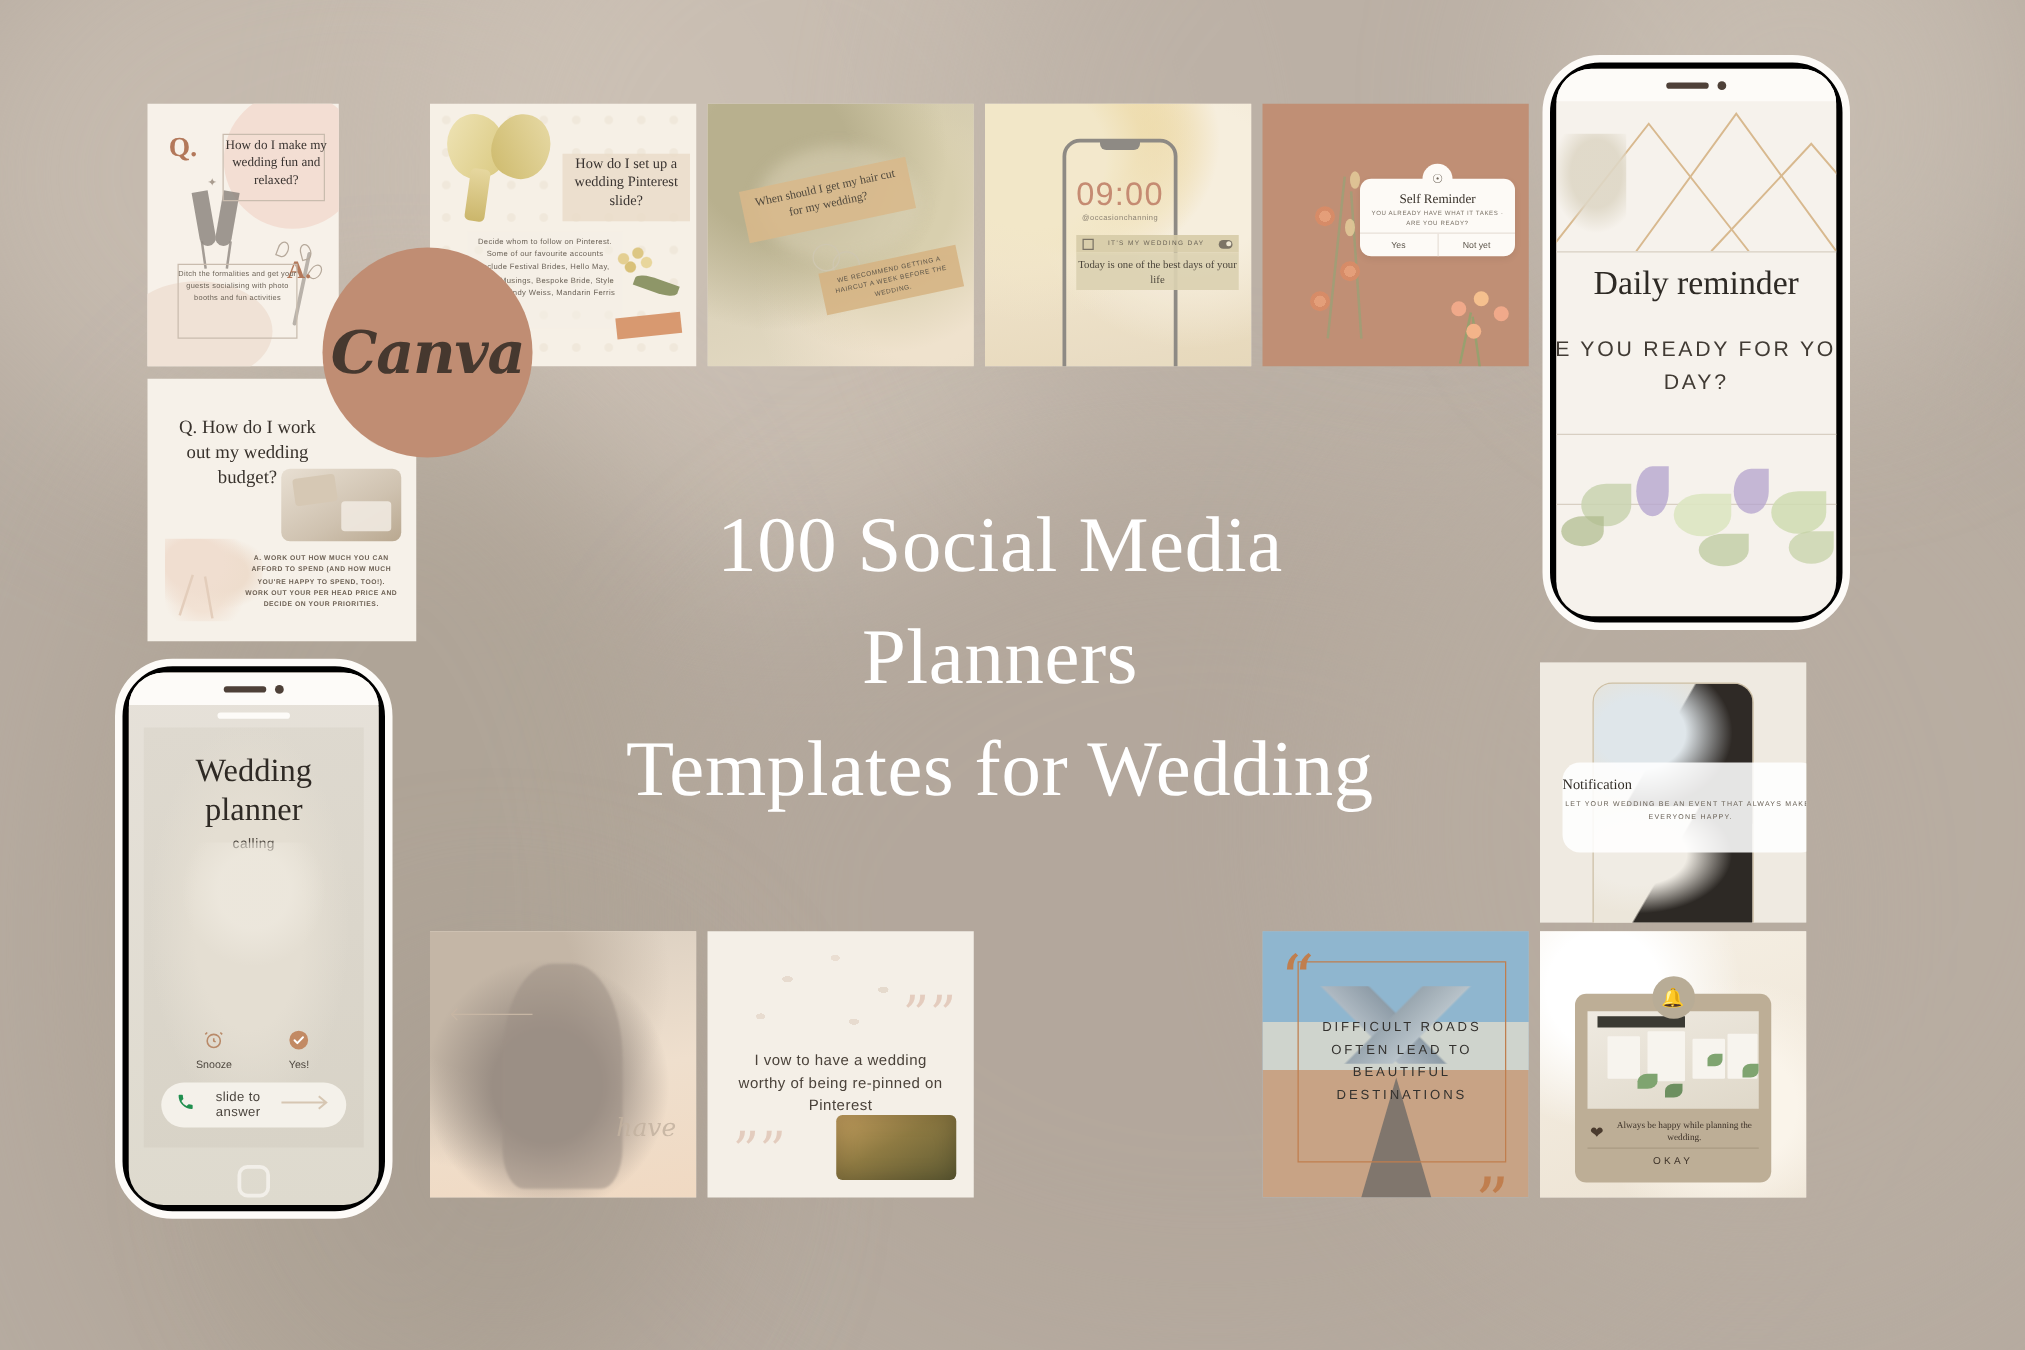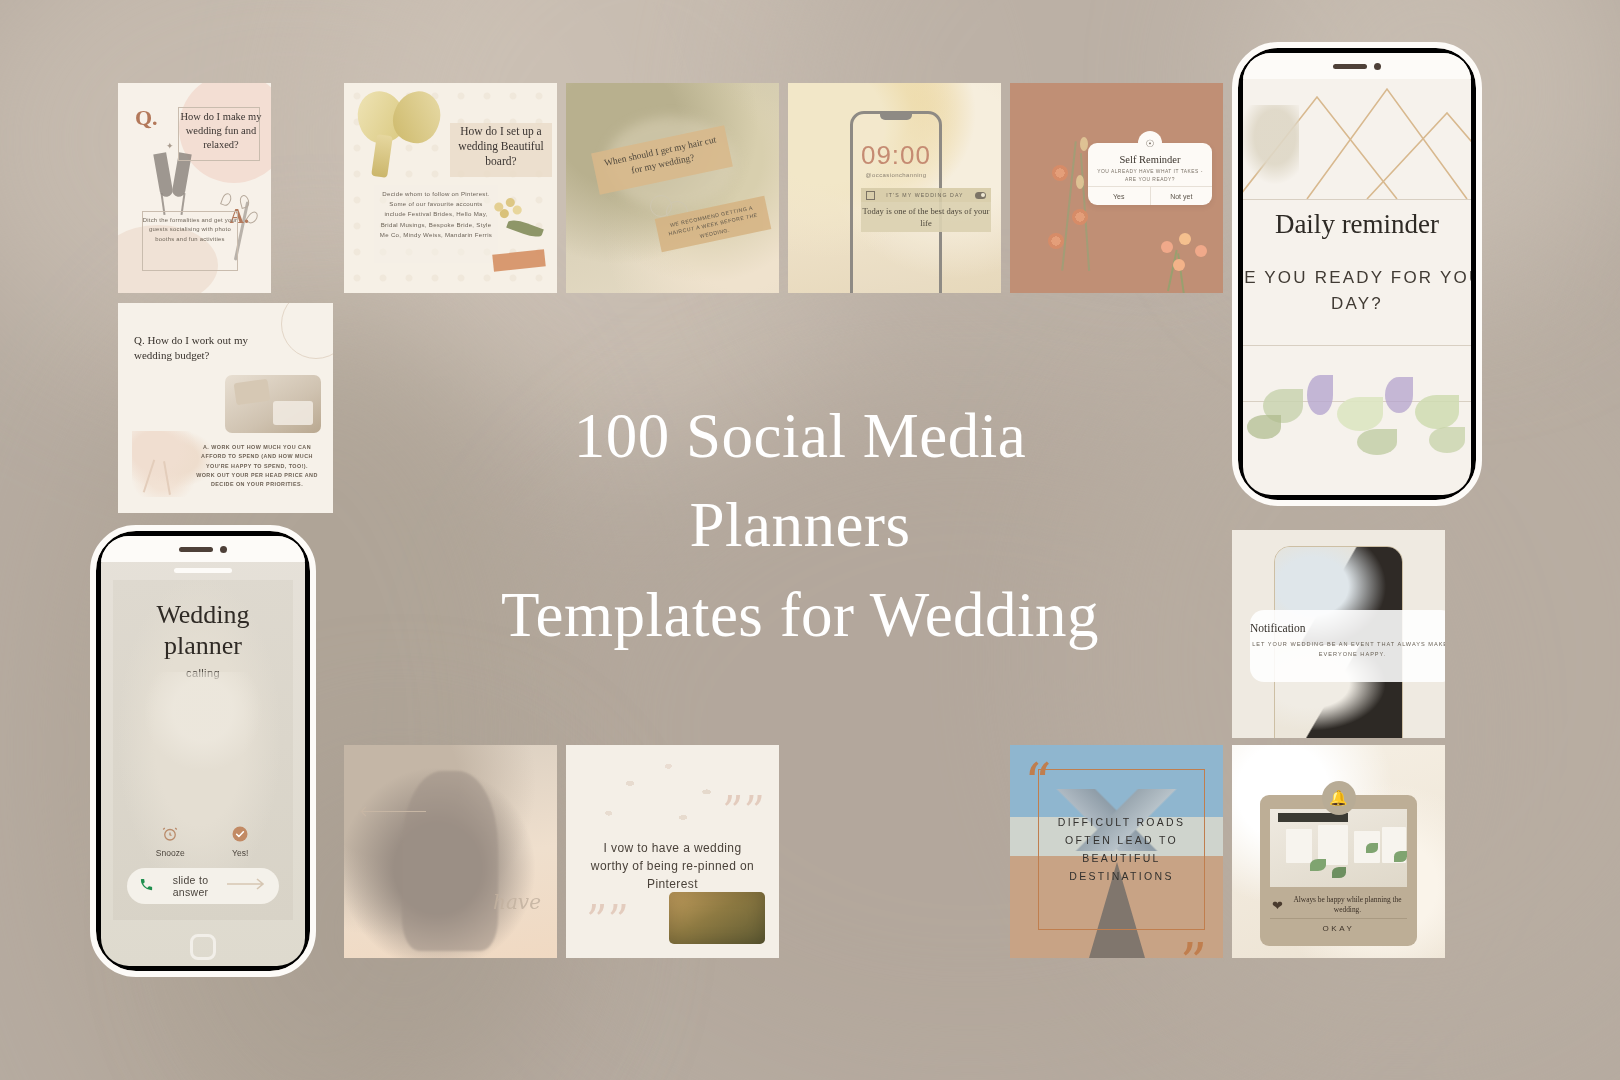--- a/index.html
+++ b/index.html
@@ -185,22 +185,22 @@
   .c5 .drow div { flex:1; text-align:center; font-size:7px; color:#5d554b;
                   line-height:19px; }
   .c5 .drow div:first-child { border-right:1px solid #e7e0d7; }
   .c5 .flowers { position:absolute; right:-6px; bottom:-12px; width:86px; height:86px; }
   .c5 .flowers .p { position:absolute; width:12px;height:12px;border-radius:50%;
                     background:#f0a98a; }
   .c5 .flowers .g { position:absolute; width:2px;height:42px;background:#98a06f;
                     transform-origin:bottom; }
 
   
-  .c6 .qtext { position:absolute; left:16px; top:30px; width:128px; 
-               font-family:"Liberation Serif",serif; font-size:11px; color:#38322c;
+  .c6 .qtext { position:absolute; left:16px; top:30px; width:128px; text-align:center;
+               font-family:"Liberation Serif",serif; font-size:15px; color:#38322c;
                line-height:1.32; }
   .c6 .photo { position:absolute; right:12px; top:72px; width:96px; height:58px;
                border-radius:7px;
                background:linear-gradient(150deg,#e8dfd2,#cfc2b0 60%,#b9a890); }
   .c6 .photo::after{content:"";position:absolute;left:48px;top:26px;width:40px;height:24px;
                background:#efe9e0;border-radius:3px;opacity:.9;}
   .c6 .photo::before{content:"";position:absolute;left:10px;top:6px;width:34px;height:22px;
                background:#d6c8b4;border-radius:3px;transform:rotate(-8deg);}
   .c6 .atext { position:absolute; left:78px; top:140px; width:122px; text-align:center;
                font-size:5.4px; color:#6d6154; line-height:1.72; letter-spacing:.45px;
@@ -221,21 +221,21 @@
   #canva .word { font-family:"DejaVu Serif", serif; font-style:italic; font-weight:bold;
                  font-size:47px; color:#46382f; letter-spacing:-1px; }
 
   
   #title { position:absolute; left:420px; top:392px; width:760px; text-align:center;
            font-family:"Liberation Serif", serif; color:#ffffff; font-size:63px;
            line-height:1.42; letter-spacing:.5px; }
   #title div { white-space:nowrap; }
 
   
-  .phone { position:absolute; border:5px solid #000000; border-radius:40px;
+  .phone { position:absolute; border:7px solid #000000; border-radius:40px;
            background:#4e4038; }
   .phone .outerpad { position:absolute; inset:-11px; border:6px solid #fdfbf8;
                      border-radius:46px; pointer-events:none; }
   .phone .screen { position:absolute; inset:0; border-radius:28px; overflow:hidden;
                    background:#e9e4dc; }
   .phone .topbar { position:absolute; left:0; right:0; top:0; height:26px;
                    background:#fdfbf8; display:flex; align-items:center;
                    justify-content:center; gap:7px; }
   .phone .topbar .sp { width:34px;height:5px;border-radius:3px;background:#4e4038; }
   .phone .topbar .cam{ width:7px;height:7px;border-radius:50%;background:#4e4038; }
@@ -450,21 +450,21 @@
   </div>
 
   <div class="card c2">
     <div class="dots"></div>
     <div class="bow">
       <div class="bowl"></div>
         <div class="bowl r"></div>
         <div class="bowtail"></div>
     </div>
     <div class="hl"></div>
-    <div class="qtext">How do I set up a wedding Beautiful board?</div>
+    <div class="qtext">How do I set up a wedding Pinterest slide?</div>
     <div class="bodybg"></div>
     <div class="body">Decide whom to follow on Pinterest. Some of our favourite accounts include Festival Brides, Hello May, Bridal Musings, Bespoke Bride, Style Me Co, Mindy Weiss, Mandarin Ferris</div>
     <div class="flower"></div>
     <div class="leaf"></div>
     <div class="tape"></div>
   </div>
 
   <div class="card c3">
     <div class="photo"></div>
     <div class="veil"></div>
@@ -525,20 +525,23 @@
     <div class="circ"></div>
     <div class="qtext">Q. How do I work out my wedding budget?</div>
     <div class="photo"></div>
     <div class="fl">
       <div class="st" style="left:16px;top:28px;transform:rotate(18deg)"></div>
       <div class="st" style="left:34px;top:30px;transform:rotate(-10deg)"></div>
     </div>
     <div class="atext">A. WORK OUT HOW MUCH YOU CAN AFFORD TO SPEND (AND HOW MUCH YOU'RE HAPPY TO SPEND, TOO!). WORK OUT YOUR PER HEAD PRICE AND DECIDE ON YOUR PRIORITIES.</div>
   </div>
 
+  <div id="canva">
+    <span class="word">Canva</span>
+  </div>
 
   <div id="title">
     <div>100 Social Media</div>
     <div>Planners</div>
     <div>Templates for Wedding</div>
   </div>
 
   <div class="phone" id="phoneL">
     <div class="outerpad"></div>
     <div class="screen">

